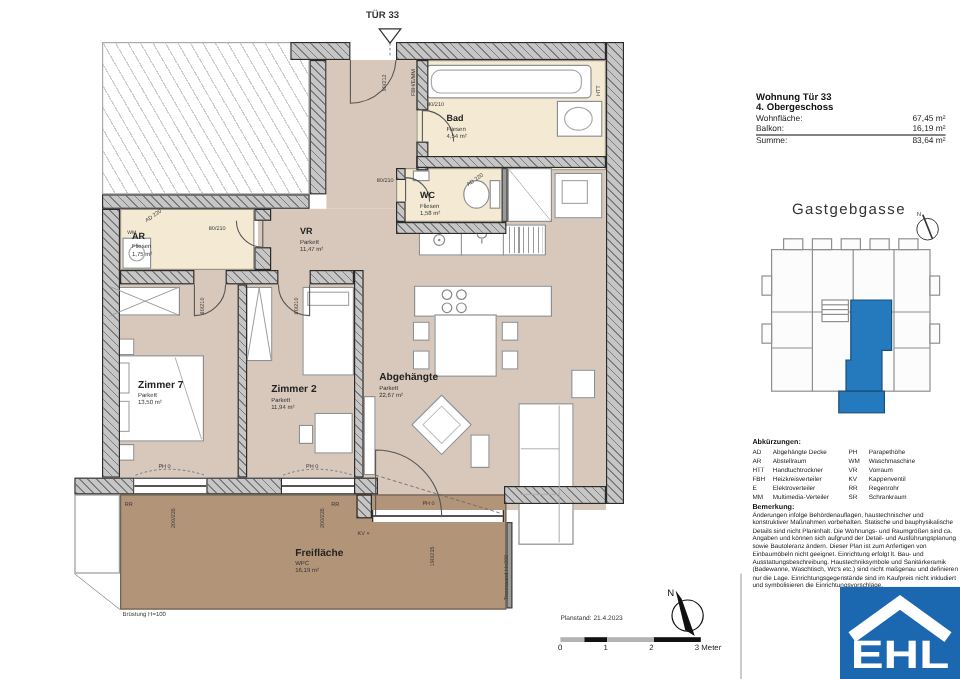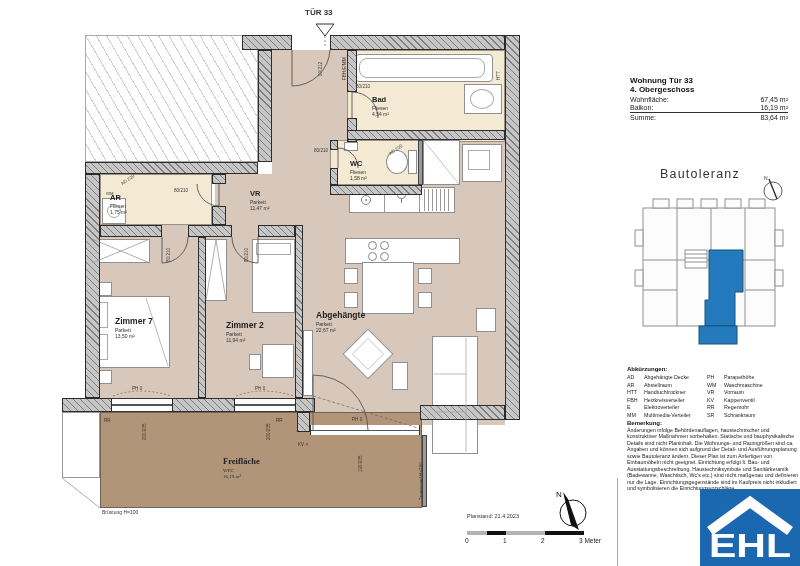--- a/index.html
+++ b/index.html
@@ -223,21 +223,21 @@
   <div class="lbl" style="left:115px;top:310px;">
     <span class="rname big">Zimmer 7</span>
     <span class="rsub">Parkett</span>
     <span class="rsub">13,50 m²</span>
   </div>
   <div class="lbl" style="left:316px;top:304px;">
     <span class="rname big">Abgehängte</span>
     <span class="rsub">Parkett</span>
     <span class="rsub">22,67 m²</span>
   </div>
-  <div class="lbl" style="left:223px;top:450px;font-family:Liberation Serif, serif;">
+  <div class="lbl" style="left:246px;top:450px;">
     <span class="rname big">Freifläche</span>
     <span class="rsub">WPC</span>
     <span class="rsub">16,19 m²</span>
   </div>
 
   <div class="lbl dim" style="left:356px;top:84px;">80/210</div>
   <div class="lbl dim" style="left:314px;top:148px;">80/210</div>
   <div class="lbl dim" style="left:174px;top:188px;">80/210</div>
   <div class="lbl dim v" style="left:166px;top:262px;">80/210</div>
   <div class="lbl dim v" style="left:244px;top:262px;">80/210</div>
@@ -285,21 +285,21 @@
     <div class="row sumline">
       <span>Balkon:</span>
       <span>16,19 m²</span>
     </div>
     <div class="row">
       <span>Summe:</span>
       <span>83,64 m²</span>
     </div>
   </div>
 
-  <div class="street">Bautoleranz</div>
+  <div class="street">Gastgebgasse</div>
 
   <svg class="overlay" style="left:758px;top:172px;z-index:5;" width="30" height="32" viewBox="0 0 30 32">
     <circle cx="15" cy="19" r="9" fill="none" stroke="#333" stroke-width="0.8"></circle>
     <line x1="11" y1="7" x2="19" y2="27" stroke="#333" stroke-width="1.4"></line>
     <text x="6" y="8" font-size="5" font-family="Liberation Sans, sans-serif" fill="#333">N</text>
   </svg>
 
   <svg class="overlay" style="left:633px;top:190px;z-index:5;" width="152" height="160" viewBox="0 0 152 160">
     <g stroke="#8f8f8f" stroke-width="1" fill="#fcfcfc">
       <rect x="10" y="18" width="132" height="118"></rect>

